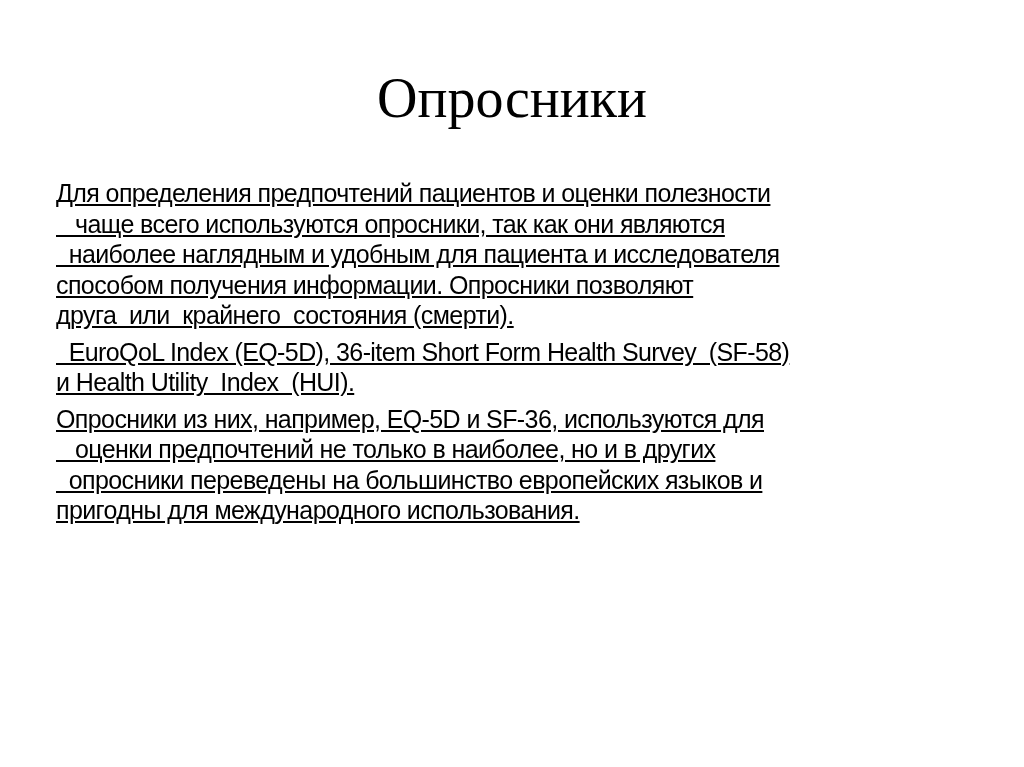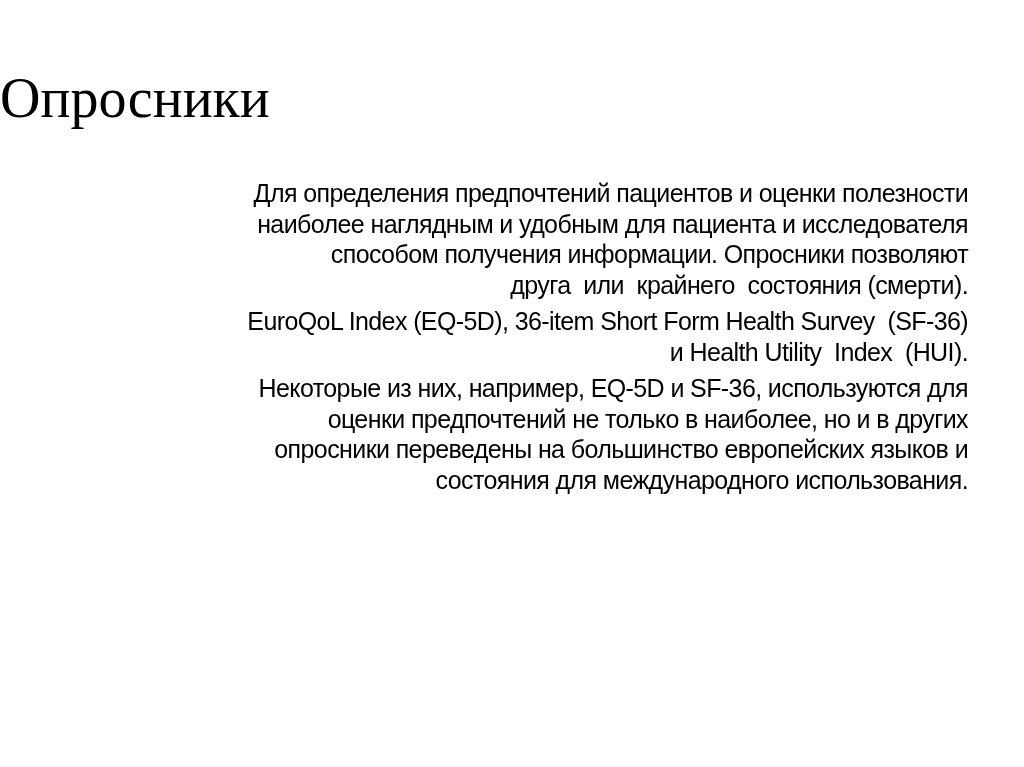--- a/index.html
+++ b/index.html
@@ -17,62 +17,65 @@
       position: absolute;
       left: 0; top: 0;
       width: 1024px; height: 767px;
       background: #ffffff;
       color: #000000;
     }
     .title {
       position: absolute;
       left: 0; right: 0;
       top: 62px;
+      text-align: center;
       font-family: "Liberation Serif", "DejaVu Serif", serif;
       font-size: 56px;
       line-height: 72px;
       color: #000000;
     }
     .body {
       position: absolute;
       left: 56px;
       width: 912px;
       top: 178px;
       font-family: "Liberation Sans", "DejaVu Sans", sans-serif;
       font-size: 25px;
       color: #000000;
       letter-spacing: -0.6px;
     }
     .para {
-      text-align: right;
+      text-align: left;
       margin: 0 0 6px 0;
+      text-decoration: underline;
     }
     .line {
       display: block;
       line-height: 30.5px;
       white-space: pre;
     }
   </style>
 </head>
 <body>
 
 <div class="slide">
   <div class="title">Опросники</div>
 
   <div class="body">
     <p class="para">
       <span class="line">Для определения предпочтений пациентов и оценки полезности</span>
+      <span class="line">   чаще всего используются опросники, так как они являются</span>
       <span class="line">  наиболее наглядным и удобным для пациента и исследователя</span>
       <span class="line">способом получения информации. Опросники позволяют</span>
       <span class="line">друга  или  крайнего  состояния (смерти).</span>
     </p>
     <p class="para">
-      <span class="line">  EuroQoL Index (EQ-5D), 36-item Short Form Health Survey  (SF-36)</span>
+      <span class="line">  EuroQoL Index (EQ-5D), 36-item Short Form Health Survey  (SF-58)</span>
       <span class="line">и Health Utility  Index  (HUI).</span>
     </p>
     <p class="para">
-      <span class="line">Некоторые из них, например, EQ-5D и SF-36, используются для</span>
+      <span class="line">Опросники из них, например, EQ-5D и SF-36, используются для</span>
       <span class="line">   оценки предпочтений не только в наиболее, но и в других</span>
       <span class="line">  опросники переведены на большинство европейских языков и</span>
-      <span class="line">состояния для международного использования.</span>
+      <span class="line">пригодны для международного использования.</span>
     </p>
   </div>
 </div>
 
 </body></html>

